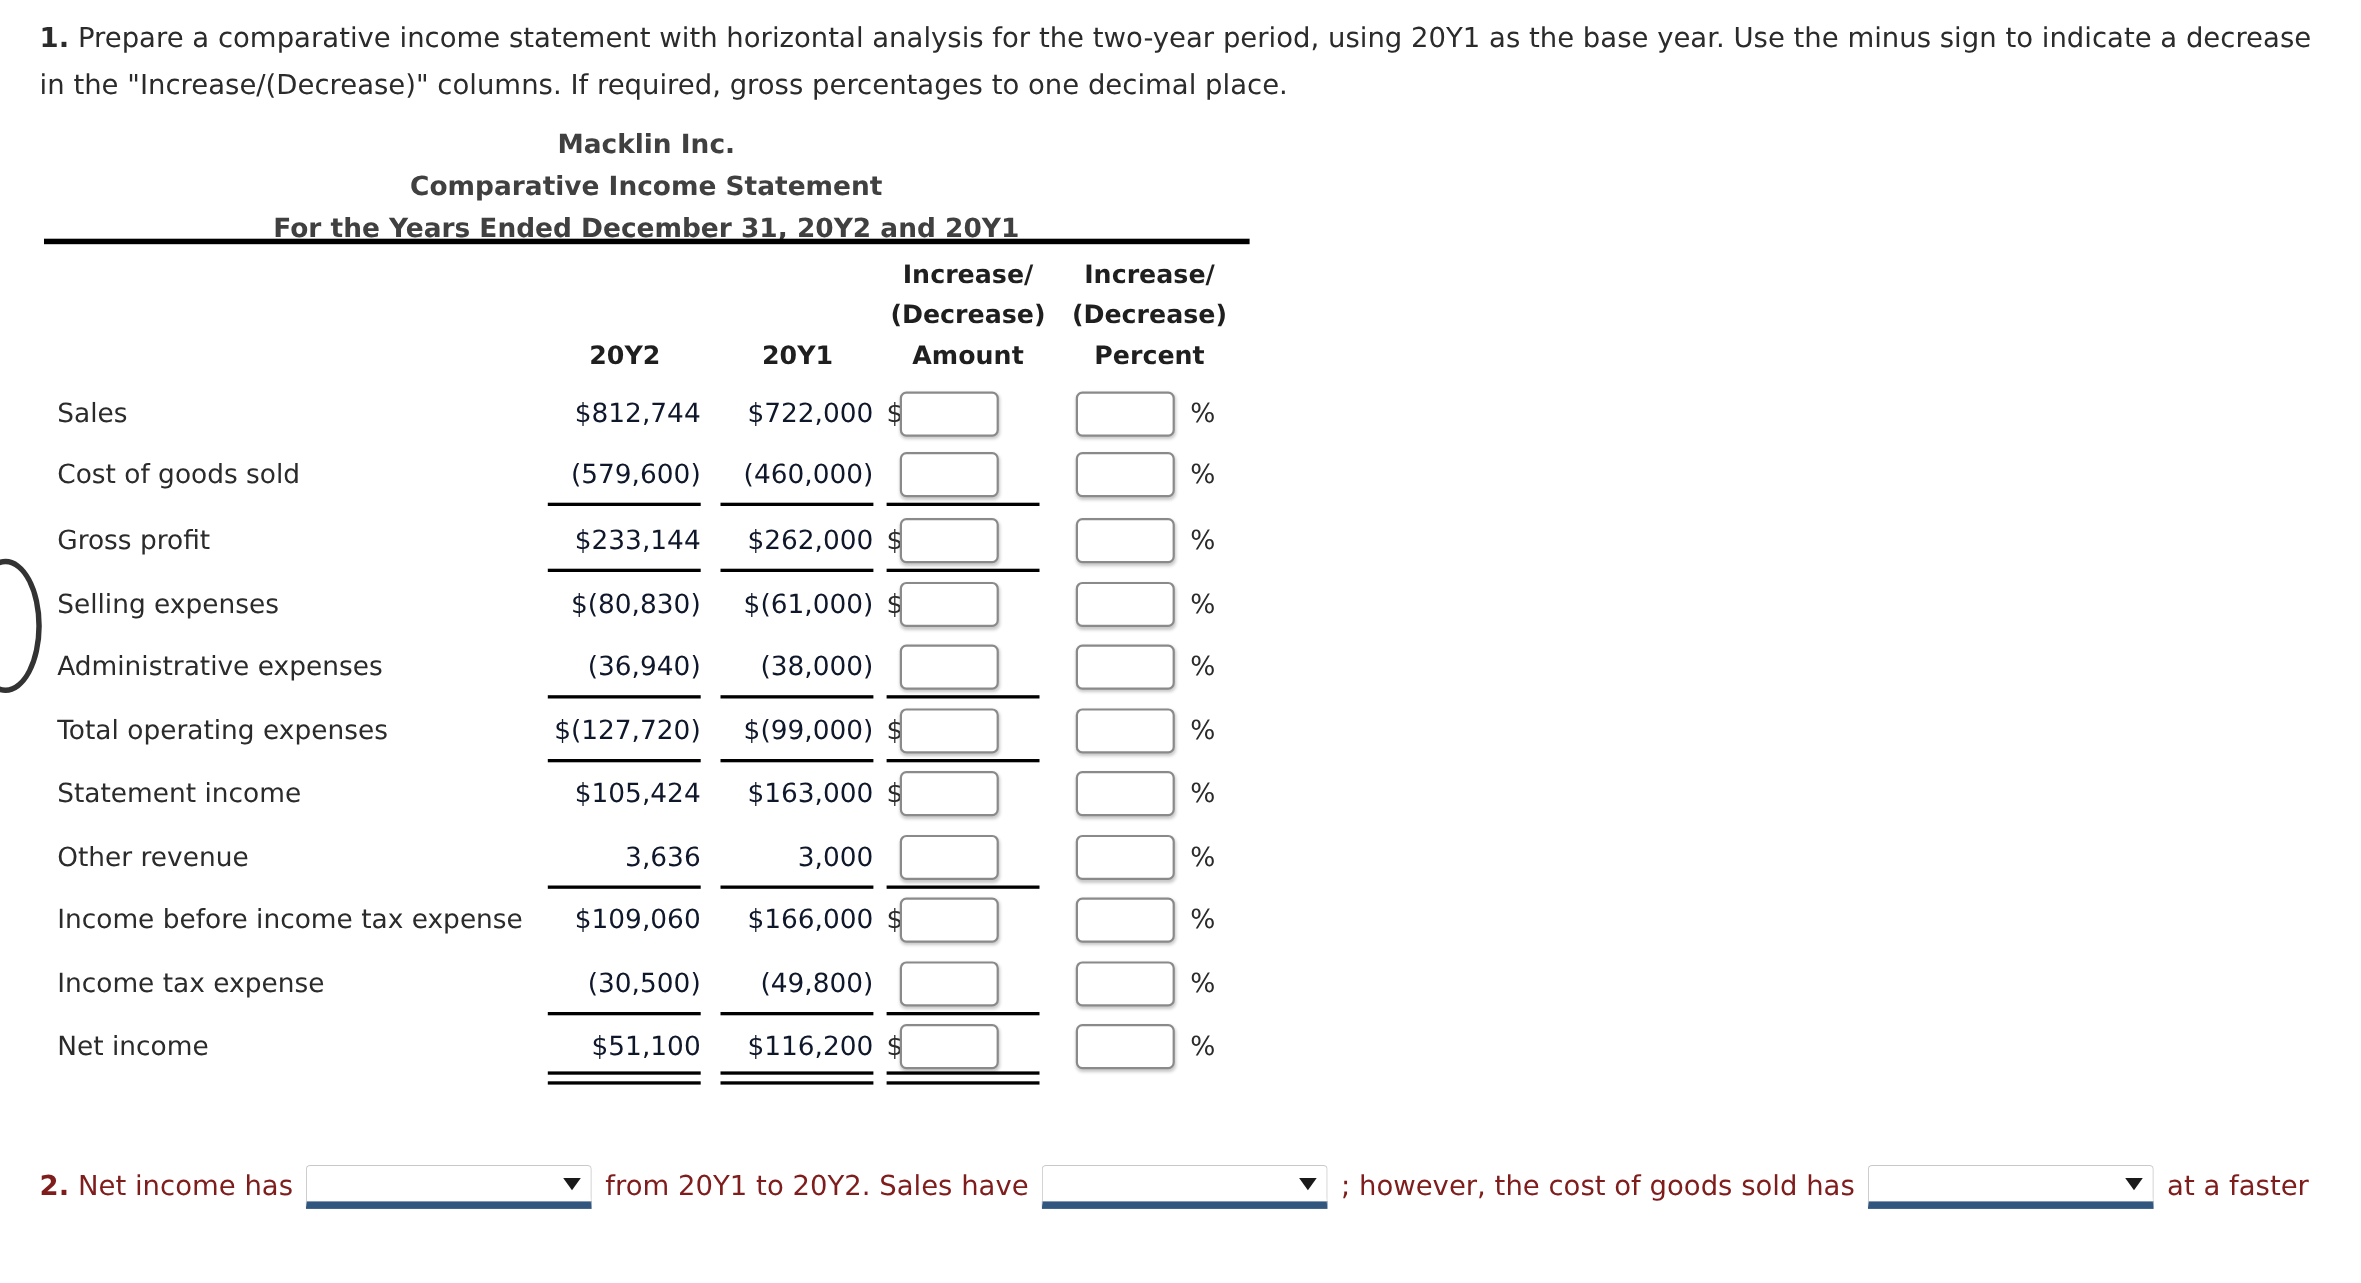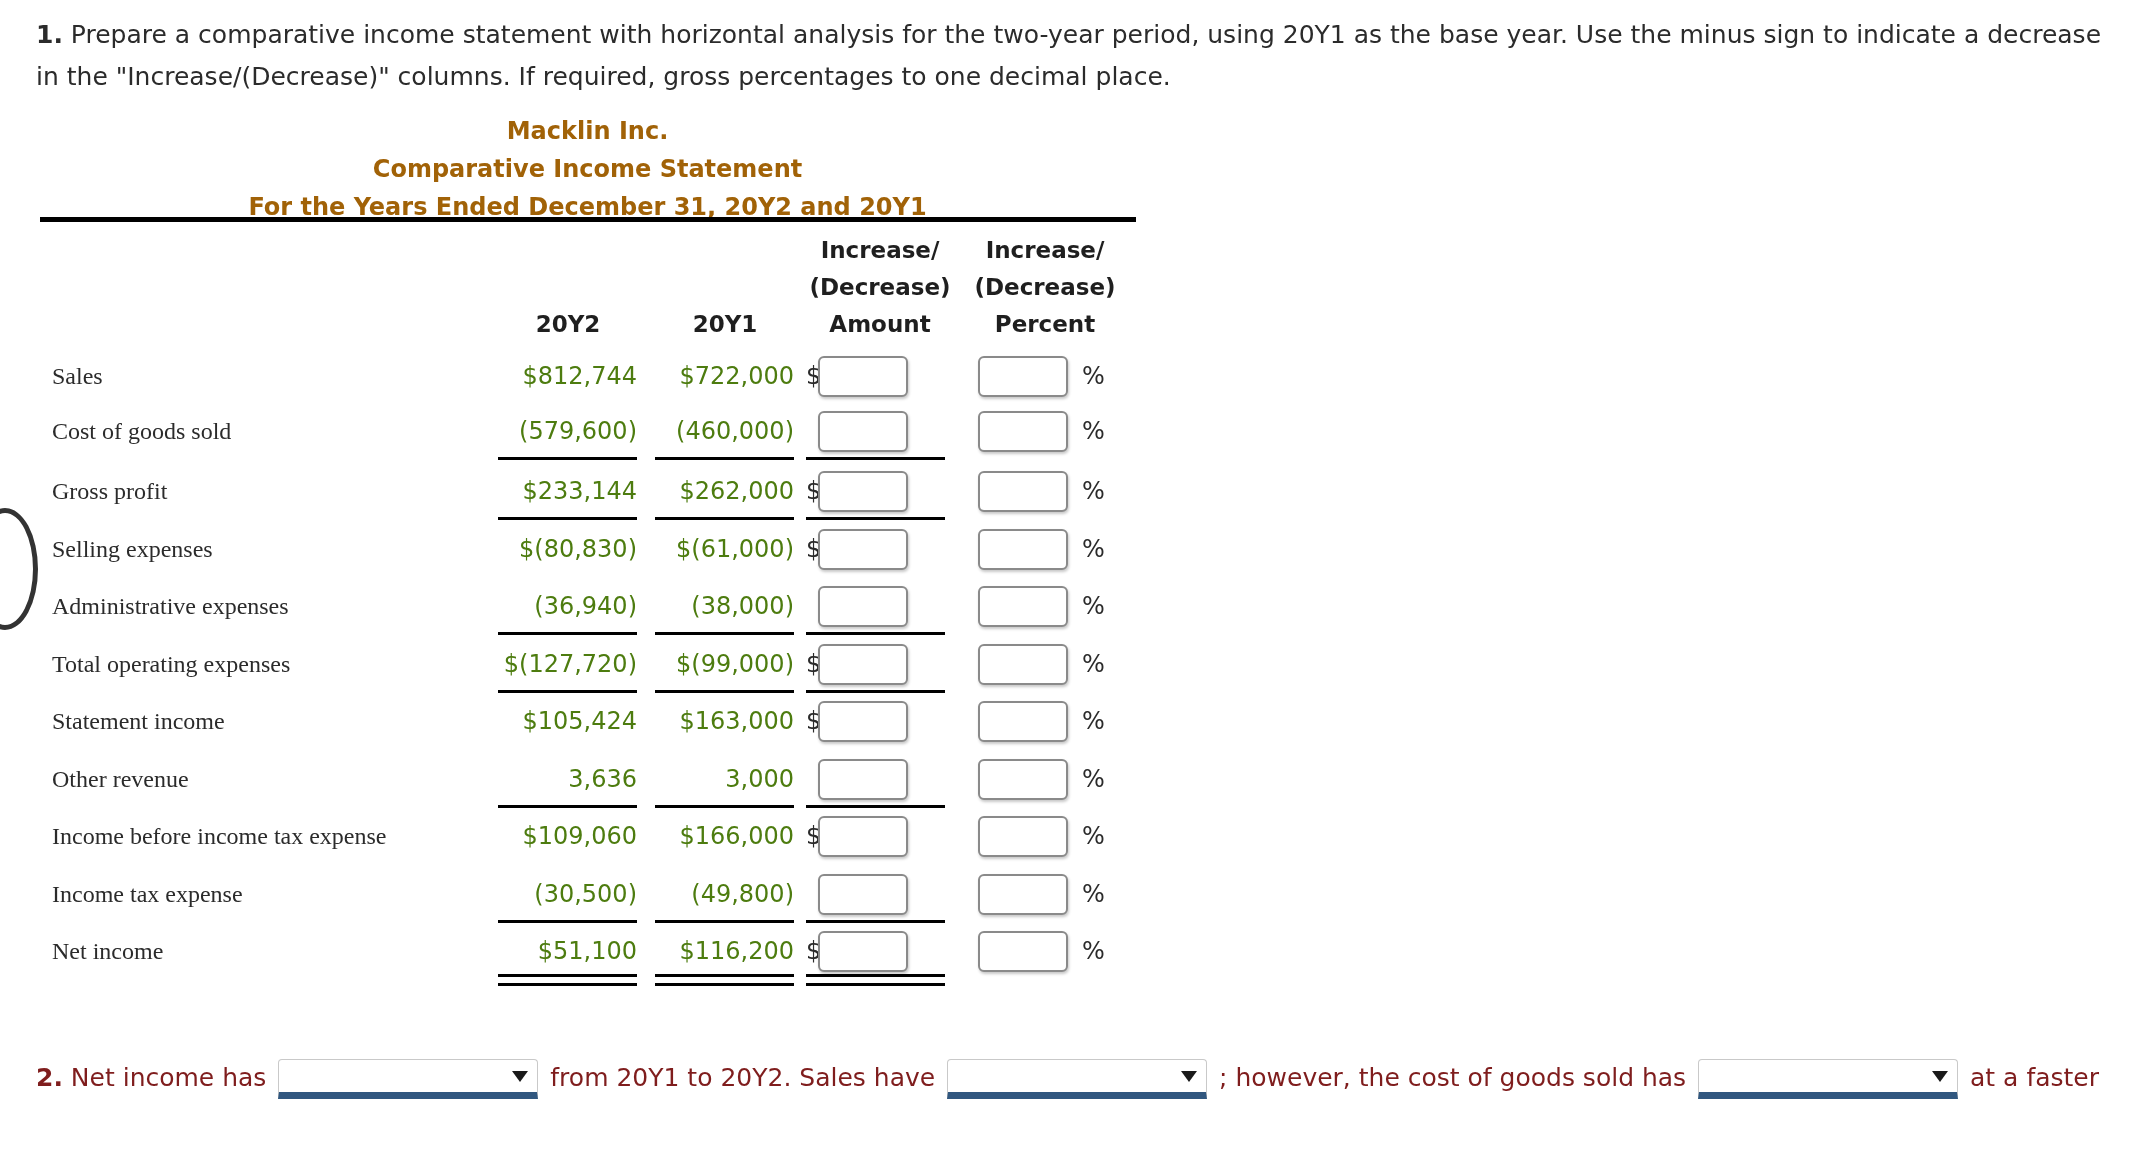--- a/index.html
+++ b/index.html
@@ -31,21 +31,21 @@
   
   .stmt-head {
     position: absolute;
     left: 40px;
     top: 112px;
     width: 1095px;
     text-align: center;
     font-weight: bold;
     font-size: 24px;
     line-height: 38px;
-    color: #a16207;
+    color: #404040;
   }
   .stmt-head div { white-space: nowrap; }
 
   
   .head-rule {
     position: absolute;
     left: 40px;
     top: 217px;
     width: 1096px;
     height: 5px;
@@ -84,28 +84,27 @@
   }
   .rlabel {
     position: absolute;
     left: 52px;
     top: 0;
     height: 57px;
     line-height: 57px;
     font-size: 24px;
     color: #2b2b2b;
     white-space: nowrap;
-    font-family: Liberation Serif, serif;
   }
   .num {
     position: absolute;
     height: 57px;
     line-height: 57px;
     font-size: 24px;
-    color: #4d7c0f;
+    color: #0f172a;
     text-align: right;
     white-space: nowrap;
   }
   .num.c2 { left: 498px; width: 139px; }
   .num.c1 { left: 655px; width: 139px; }
 
   
   .ul {
     position: absolute;
     height: 3px;

